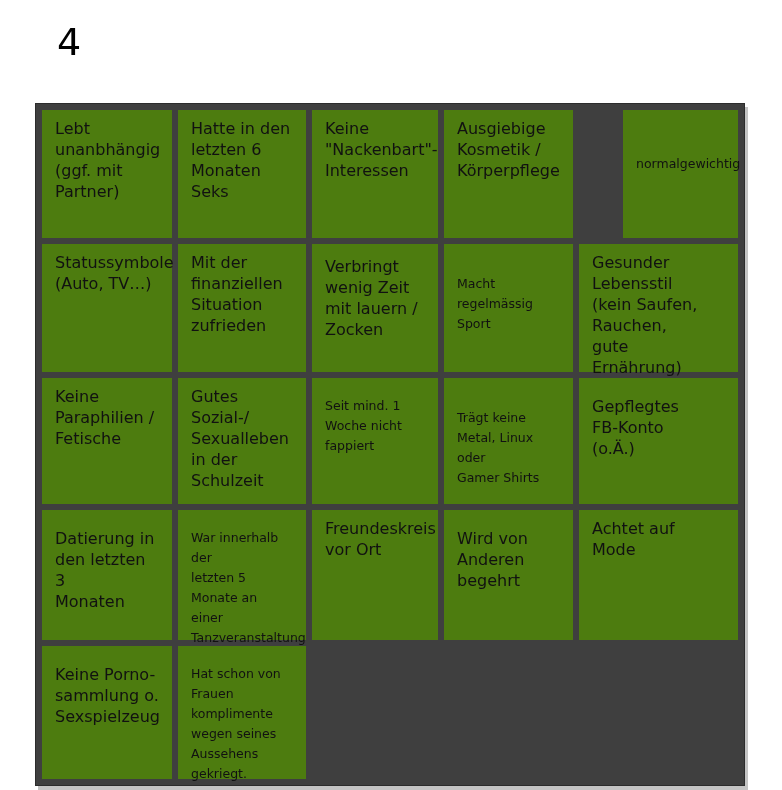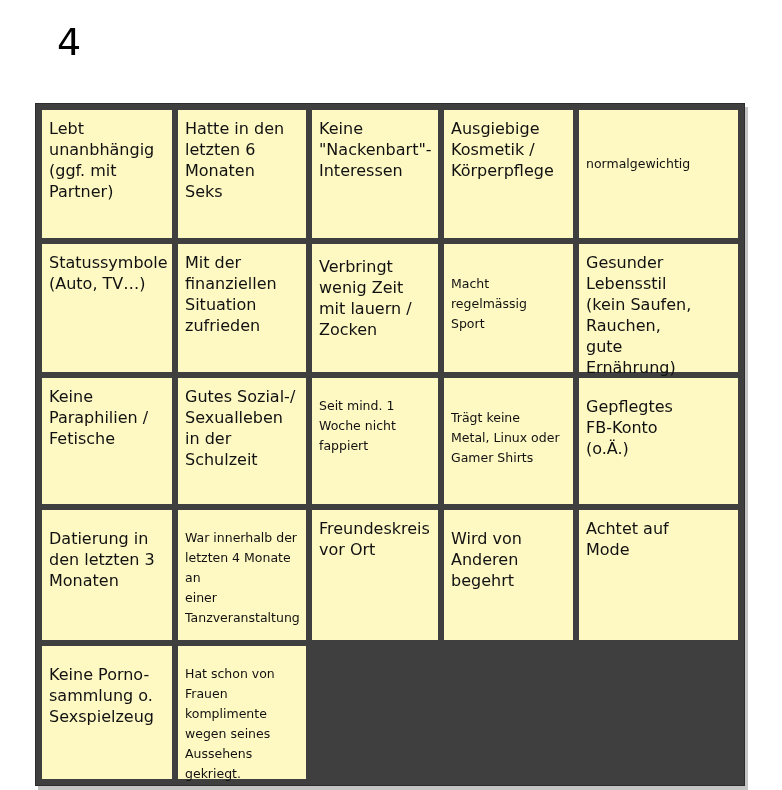--- a/index.html
+++ b/index.html
@@ -39,33 +39,33 @@
     background:var(--grid-border);
     border:1px solid #2c2c2c;
     box-shadow:3px 4px 0 var(--shadow);
     display:grid;
     grid-template-columns:130px 128px 126px 129px 159px;
     grid-template-rows:128px 128px 126px 130px 133px;
     gap:6px;
     padding:6px;
   }
   .cell{
-    background:#fef9c3;
-    padding:8px 7px;
+    background:#4d7c0f;
+    padding:8px 13px;
     overflow:visible;
     white-space:pre-line;
   }
   .cell.large{font-size:16px;line-height:21px;}
   .cell.small{font-size:12.5px;line-height:20px;}
   .cell.left{text-align:left;}
   .cell.center{text-align:left;}
   .cell.pt-xs{padding-top:12px;}
   .cell.pt-sm{padding-top:18px;}
   .cell.pt-md{padding-top:30px;}
-  .cell.pt-lg{padding-top:44px;}
+  .cell.pt-lg{padding-top:44px;margin-left:44px;}
   .cell.overflow{position:relative;z-index:2;}
 </style>
 </head>
 <body>
 
 <h1 class="title">
   <span class="version">4</span>
 </h1>
 
 <div class="bingo-grid">
@@ -118,21 +118,21 @@
   <div class="cell left small pt-md">Trägt keine
 Metal, Linux oder
 Gamer Shirts</div>
   <div class="cell center large pt-sm">Gepflegtes
 FB-Konto
 (o.Ä.)</div>
   <div class="cell center large pt-sm">Datierung in
 den letzten 3
 Monaten</div>
   <div class="cell left small pt-sm">War innerhalb der
-letzten 4 Monate an
+letzten 5 Monate an
 einer
 Tanzveranstaltung</div>
 
   <div class="cell center large">Freundeskreis
 vor Ort</div>
   <div class="cell center large pt-sm">Wird von
 Anderen
 begehrt</div>
   <div class="cell center large">Achtet auf
 Mode</div>

